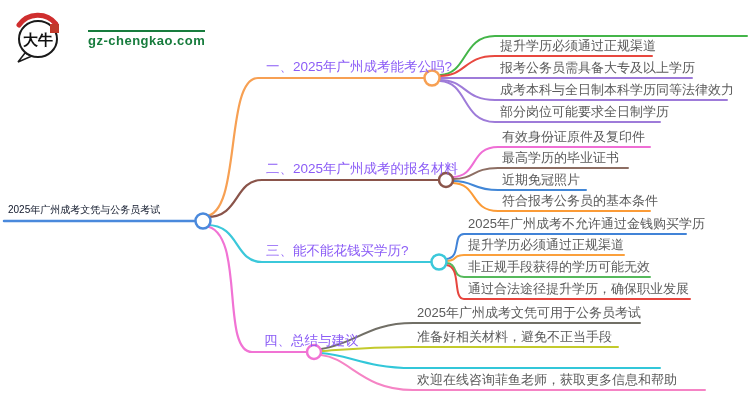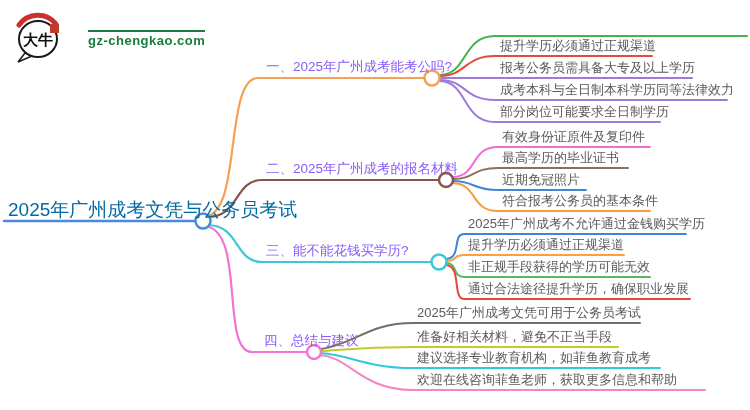--- a/index.html
+++ b/index.html
@@ -1,20 +1,20 @@
 <!DOCTYPE html>
 <html><head>
 <meta charset="utf-8">
 <style>
   html,body{margin:0;padding:0;background:#ffffff;}
   body{width:750px;height:410px;overflow:hidden;font-family:"Liberation Sans","DejaVu Sans",sans-serif;}
   .canvas{position:relative;width:750px;height:410px;background:#ffffff;}
   svg.lines{position:absolute;left:0;top:0;width:750px;height:410px;}
   .node{position:absolute;color:#5a5a5a;font-size:13px;line-height:17px;white-space:nowrap;}
-  .root-label{font-size:19px;color:#0369a1;}
+  .root-label{font-size:10px;color:#0f172a;}
   .branch-title{font-size:13.5px;color:#8b5cf6;}
   
   .logo{position:absolute;top:12px;left:12px;display:flex;align-items:center;gap:24px;}
   .logo-text .name{color:#177c3d;font-weight:bold;font-size:17px;letter-spacing:1px;line-height:20px;}
   .logo-text .divider{height:2px;background:#177c3d;margin:2px 0 1px 0;}
   .logo-text .domain{color:#177c3d;font-weight:bold;font-size:13px;letter-spacing:0.5px;line-height:15px;}
 </style>
 </head>
 <body>
 
@@ -88,16 +88,15 @@
   <div class="node" style="left:502px;top:149px;">最高学历的毕业证书</div>
   <div class="node" style="left:502px;top:192px;">符合报考公务员的基本条件</div>
 
   <div class="node" style="left:468px;top:215px;">2025年广州成考不允许通过金钱购买学历</div>
   <div class="node" style="left:468px;top:236px;">提升学历必须通过正规渠道</div>
   <div class="node" style="left:468px;top:258px;">非正规手段获得的学历可能无效</div>
   <div class="node" style="left:468px;top:280px;">通过合法途径提升学历，确保职业发展</div>
 
   <div class="node" style="left:417px;top:304px;">2025年广州成考文凭可用于公务员考试</div>
   <div class="node" style="left:417px;top:328px;font-family:Liberation Serif, serif;">准备好相关材料，避免不正当手段</div>
-  <div class="node" style="left:417px;top:349px;">建议选择专业教育机构，如菲鱼教育成考</div>
   <div class="node" style="left:417px;top:371px;">欢迎在线咨询菲鱼老师，获取更多信息和帮助</div>
 
 </div>
 
 </body></html>

